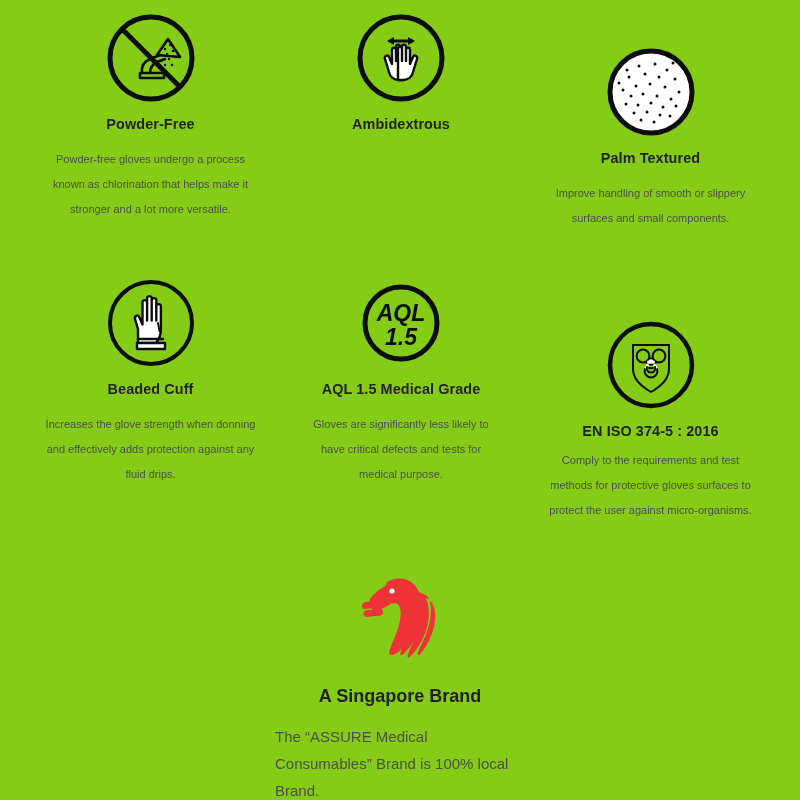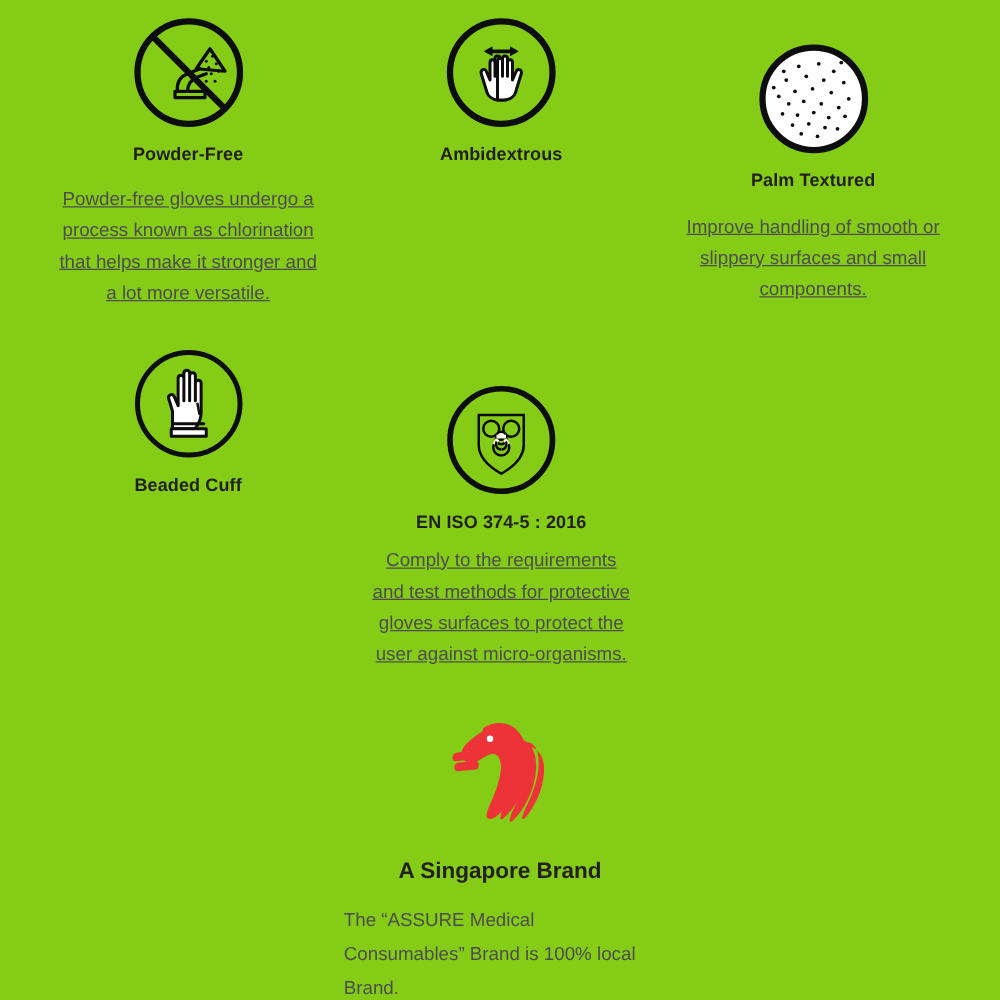--- a/index.html
+++ b/index.html
@@ -56,26 +56,25 @@
     font-size: 14.4px;
     font-weight: bold;
     color: #231f20;
     letter-spacing: 0.1px;
     text-align: center;
     line-height: 1.2;
     margin-top: 12px;
     white-space: nowrap;
   }
   .f-body {
-    font-size: 15px;
+    font-size: 11px;
     line-height: 25px;
     color: #4d4d4f;
     text-align: center;
     margin-top: 14px;
-    text-decoration: underline;
   }
   .f-body.tight { margin-top: 8px; }
 
   
   .brand-block {
     position: absolute;
     left: 0;
     top: 565px;
     width: 800px;
     display: flex;
@@ -206,22 +205,34 @@
           <circle cx="46" cy="46" r="41" fill="none" stroke="#0d0d0d" stroke-width="4"></circle>
           <g fill="#ffffff" stroke="#0d0d0d" stroke-width="2.4" stroke-linejoin="round" stroke-linecap="round">
             <path d="M33 66 l0 -14 l-3 -10 c-1 -3 3 -5 4.5 -1.5 l3 7 l0 -22 c0 -3.2 4.6 -3.2 4.6 0 l0 18 l0 -22 c0 -3.2 4.6 -3.2 4.6 0 l0 22 l0 -20 c0 -3.2 4.6 -3.2 4.6 0 l0 20 l0 -14 c0 -3.2 4.6 -3.2 4.6 0 l0 23 c0 6 -2 10 -5 13.5 l0 0 z"></path>
             <path d="M33 62 h25"></path>
             <path d="M32 66 h28 v6 h-28 z"></path>
           </g>
           <path d="M53 46 l1.5 8" fill="none" stroke="#0d0d0d" stroke-width="2" stroke-linecap="round"></path>
         </svg>
       </div>
       <div class="f-title">Beaded Cuff</div>
-    </div>
-
+      <div class="f-body" style="width:215px">Increases the glove strength when donning and effectively adds protection against any fluid drips.</div>
+    </div>
+
+    <div class="cell cell-pad-b">
+      <div class="icon-wrap">
+        <svg width="92" height="92" viewBox="0 0 92 92">
+          <circle cx="46" cy="46" r="36" fill="none" stroke="#0d0d0d" stroke-width="5"></circle>
+          <text x="46" y="44" text-anchor="middle" font-family="Liberation Sans, sans-serif" font-size="23" font-weight="bold" font-style="italic" fill="#0d0d0d">AQL</text>
+          <text x="46" y="68" text-anchor="middle" font-family="Liberation Sans, sans-serif" font-size="23" font-weight="bold" font-style="italic" fill="#0d0d0d">1.5</text>
+        </svg>
+      </div>
+      <div class="f-title">AQL 1.5 Medical Grade</div>
+      <div class="f-body" style="width:197px">Gloves are significantly less likely to have critical defects and tests for medical purpose.</div>
+    </div>
 
     <div class="cell cell-pad-c">
       <div class="icon-wrap">
         <svg width="92" height="92" viewBox="0 0 92 92">
           <circle cx="46" cy="46" r="41" fill="none" stroke="#0d0d0d" stroke-width="4.5"></circle>
           <path d="M28 26 h36 v24 c0 12 -11 19 -18 23 c-7 -4 -18 -11 -18 -23 z" fill="none" stroke="#0d0d0d" stroke-width="2"></path>
           <g fill="none" stroke="#0d0d0d" stroke-width="2">
             <circle cx="46" cy="45" r="4.3"></circle>
             <circle cx="38" cy="37" r="6.4"></circle>
             <circle cx="54" cy="37" r="6.4"></circle>

